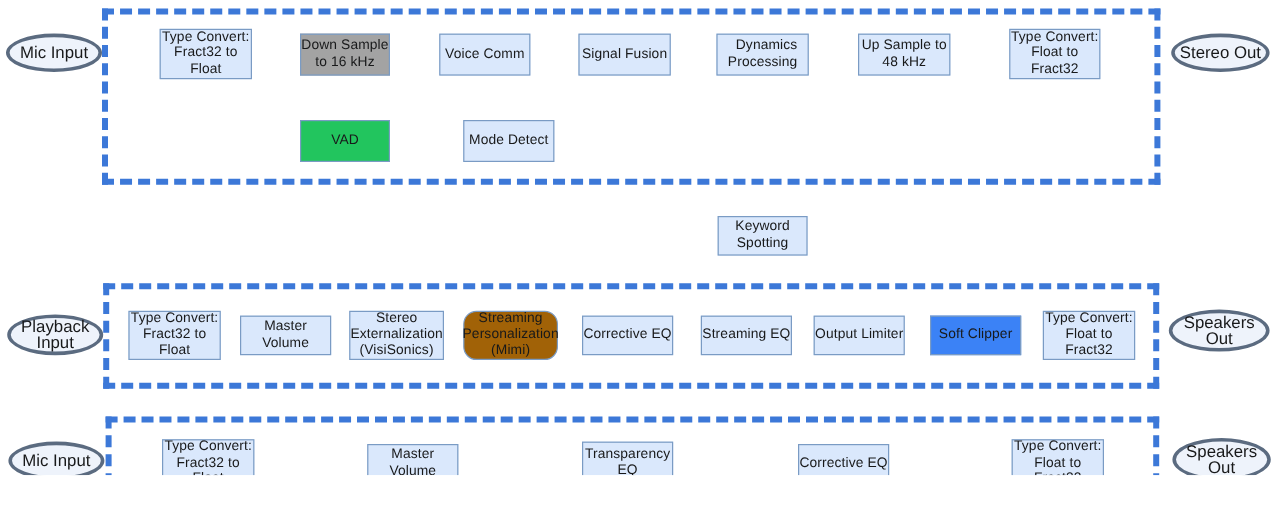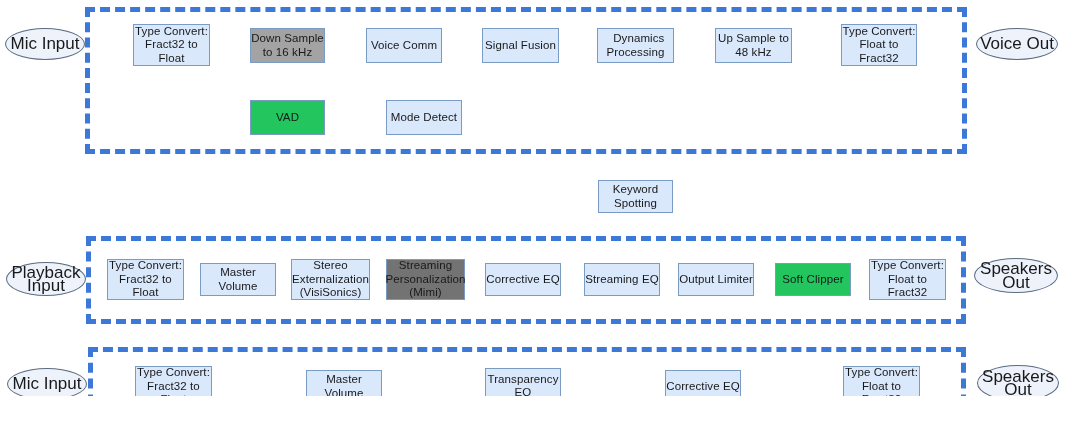--- a/index.html
+++ b/index.html
@@ -35,24 +35,24 @@
     align-items: center;
     justify-content: center;
     text-align: center;
     white-space: pre-line;
     letter-spacing: 0.1px;
   }
   .terminal {
     position: absolute;
     box-sizing: border-box;
     background: #eef3fb;
-    border: 1px solid #d946ef;
+    border: 3px solid #d946ef;
     border-radius: 50%;
     color: #18191a;
-    font-size: 17px;
+    font-size: 14px;
     line-height: 13.5px;
     display: flex;
     align-items: center;
     justify-content: center;
     text-align: center;
     white-space: pre-line;
   }
 </style>
 </head>
 <body>
@@ -82,44 +82,44 @@
       <div class="node" style="left: 366px; top: 100px; width: 76px; height: 35px; background: rgb(218, 232, 252); border-color: rgb(122, 155, 196); color: rgb(24, 25, 26); margin-left: 20px;">Mode Detect</div>
       <div class="node" style="left: 598px; top: 180px; width: 75px; height: 33px; background: rgb(218, 232, 252); border-color: rgb(122, 155, 196); color: rgb(24, 25, 26);">Keyword
 Spotting</div>
       <div class="node" style="left: 107px; top: 259px; width: 77px; height: 41px; background: rgb(218, 232, 252); border-color: rgb(122, 155, 196); color: rgb(24, 25, 26);">Type Convert:
 Fract32 to
 Float</div>
       <div class="node" style="left: 200px; top: 263px; width: 76px; height: 33px; background: rgb(218, 232, 252); border-color: rgb(122, 155, 196); color: rgb(24, 25, 26);">Master Volume</div>
       <div class="node" style="left: 291px; top: 259px; width: 79px; height: 41px; background: rgb(218, 232, 252); border-color: rgb(122, 155, 196); color: rgb(24, 25, 26);">Stereo
 Externalization
 (VisiSonics)</div>
-      <div class="node" style="left: 386px; top: 259px; width: 79px; height: 41px; background: #737373; border-color: rgb(122, 155, 196); color: rgb(24, 25, 26);">Streaming
+      <div class="node" style="left: 386px; top: 259px; width: 79px; height: 41px; background: #a16207; border-color: rgb(122, 155, 196); color: rgb(24, 25, 26); border-radius: 11px;">Streaming
 Personalization
 (Mimi)</div>
       <div class="node" style="left: 485px; top: 263px; width: 76px; height: 33px; background: rgb(218, 232, 252); border-color: rgb(122, 155, 196); color: rgb(24, 25, 26);">Corrective EQ</div>
       <div class="node" style="left: 584px; top: 263px; width: 76px; height: 33px; background: rgb(218, 232, 252); border-color: rgb(122, 155, 196); color: rgb(24, 25, 26);">Streaming EQ</div>
       <div class="node" style="left: 678px; top: 263px; width: 76px; height: 33px; background: rgb(218, 232, 252); border-color: rgb(122, 155, 196); color: rgb(24, 25, 26);">Output Limiter</div>
-      <div class="node" style="left: 775px; top: 263px; width: 76px; height: 33px; background: #22c55e; border-color: rgb(122, 155, 196); color: rgb(24, 25, 26);">Soft Clipper</div>
+      <div class="node" style="left: 775px; top: 263px; width: 76px; height: 33px; background: #3b82f6; border-color: rgb(122, 155, 196); color: rgb(24, 25, 26);">Soft Clipper</div>
       <div class="node" style="left: 869px; top: 259px; width: 77px; height: 41px; background: rgb(218, 232, 252); border-color: rgb(122, 155, 196); color: rgb(24, 25, 26);">Type Convert:
 Float to
 Fract32</div>
       <div class="node" style="left: 135px; top: 366px; width: 77px; height: 41px; background: rgb(218, 232, 252); border-color: rgb(122, 155, 196); color: rgb(24, 25, 26);">Type Convert:
 Fract32 to
 Float</div>
       <div class="node" style="left: 306px; top: 370px; width: 76px; height: 33px; background: rgb(218, 232, 252); border-color: rgb(122, 155, 196); color: rgb(24, 25, 26);">Master Volume</div>
       <div class="node" style="left: 485px; top: 368px; width: 76px; height: 36px; background: rgb(218, 232, 252); border-color: rgb(122, 155, 196); color: rgb(24, 25, 26);">Transparency
 EQ</div>
       <div class="node" style="left: 665px; top: 370px; width: 76px; height: 33px; background: rgb(218, 232, 252); border-color: rgb(122, 155, 196); color: rgb(24, 25, 26);">Corrective EQ</div>
       <div class="node" style="left: 843px; top: 366px; width: 77px; height: 41px; background: rgb(218, 232, 252); border-color: rgb(122, 155, 196); color: rgb(24, 25, 26);">Type Convert:
 Float to
 Fract32</div>
     </div>
   <div id="terminals-layer">
       <div class="terminal" style="left: 5px; top: 28px; width: 80px; height: 32px; background: rgb(238, 243, 251); border-color: rgb(91, 107, 128); color: rgb(24, 25, 26);">Mic Input</div>
-      <div class="terminal" style="left: 976px; top: 28px; width: 82px; height: 32px; background: rgb(238, 243, 251); border-color: rgb(91, 107, 128); color: rgb(24, 25, 26);">Voice Out</div>
+      <div class="terminal" style="left: 976px; top: 28px; width: 82px; height: 32px; background: rgb(238, 243, 251); border-color: rgb(91, 107, 128); color: rgb(24, 25, 26);">Stereo Out</div>
       <div class="terminal" style="left: 6px; top: 262px; width: 80px; height: 34px; background: rgb(238, 243, 251); border-color: rgb(91, 107, 128); color: rgb(24, 25, 26);">Playback
 Input</div>
       <div class="terminal" style="left: 974px; top: 258px; width: 84px; height: 35px; background: rgb(238, 243, 251); border-color: rgb(91, 107, 128); color: rgb(24, 25, 26);">Speakers
 Out</div>
       <div class="terminal" style="left: 7px; top: 368px; width: 80px; height: 32px; background: rgb(238, 243, 251); border-color: rgb(91, 107, 128); color: rgb(24, 25, 26);">Mic Input</div>
       <div class="terminal" style="left: 977px; top: 365px; width: 82px; height: 36px; background: rgb(238, 243, 251); border-color: rgb(91, 107, 128); color: rgb(24, 25, 26);">Speakers
 Out</div>
     </div>
 </div>
 

